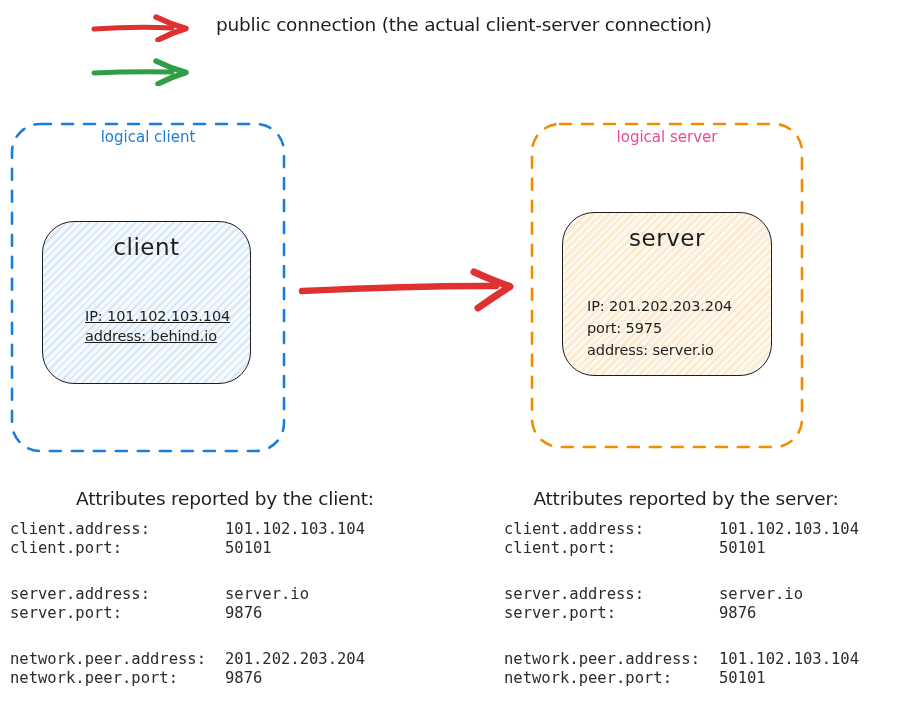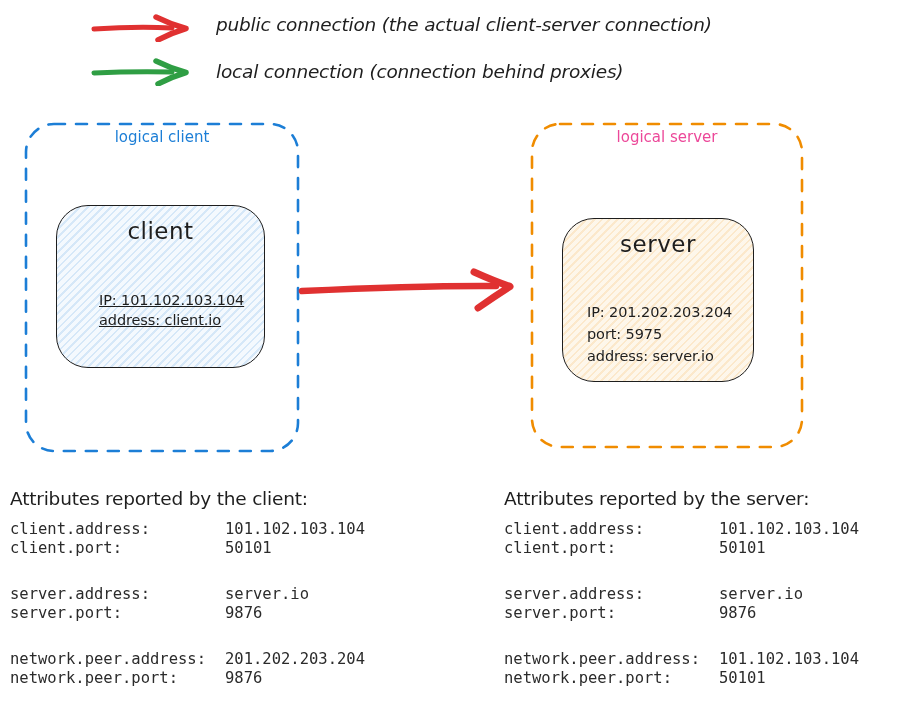--- a/index.html
+++ b/index.html
@@ -2,44 +2,45 @@
 <html><head>
 <meta charset="utf-8">
 <style>
   html,body{margin:0;padding:0;background:#ffffff;}
   .canvas{
     position:relative;width:900px;height:714px;background:#ffffff;overflow:hidden;
     font-family:"DejaVu Sans","Liberation Sans",sans-serif;color:#1e1e1e;
   }
   .abs{position:absolute;}
   
-  .legend-label{position:absolute;font-size:18.5px;line-height:26px;color:#1e1e1e;white-space:nowrap;letter-spacing:-0.2px;font-style:italic;}
+  .legend-label{position:absolute;font-size:18.5px;line-height:26px;color:#1e1e1e;white-space:nowrap;letter-spacing:-0.2px;}
   
   .group{position:absolute;}
   .group svg.frame{position:absolute;left:0;top:0;}
   .group-label{position:absolute;left:0;right:0;top:5px;text-align:center;font-size:15px;line-height:20px;}
   .group-label.blue{color:#1c7ed6;}
   .group-label.orange{color:#ec4899;}
   
   .node{position:absolute;border:1.8px solid #1e1e1e;border-radius:32px;box-sizing:border-box;}
   .node.client{
     background:#fbfdff;
     background-image:repeating-linear-gradient(135deg,rgba(28,126,214,0.17) 0 1.8px,rgba(28,126,214,0.03) 1.8px 5.4px);
+    margin-top:16px;
   }
   .node.server{
     background:#fefaf2;
     background-image:repeating-linear-gradient(135deg,rgba(240,140,0,0.16) 0 1.8px,rgba(240,140,0,0.03) 1.8px 5.4px);
   }
   .node-title{text-align:center;margin-top:10px;font-size:23px;line-height:30px;color:#1e1e1e;letter-spacing:0.5px;}
   .node-lines{position:absolute;font-size:14.5px;color:#1e1e1e;white-space:nowrap;letter-spacing:-0.1px;}
   .node.client .node-lines{left:42px;top:84px;line-height:20px;text-decoration:underline;}
   .node.server .node-lines{left:24px;top:82px;line-height:22px;}
   
   .attrs{position:absolute;top:486px;}
-  .attrs-heading{font-size:18.5px;line-height:26px;color:#1e1e1e;white-space:nowrap;letter-spacing:-0.2px;}
+  .attrs-heading{font-size:18.5px;line-height:26px;color:#1e1e1e;white-space:nowrap;letter-spacing:-0.2px;text-align:center;}
   .attr-rows{margin-top:8px;font-family:"DejaVu Sans Mono","Liberation Mono",monospace;font-size:15.5px;line-height:19px;color:#2b2b2b;}
   .attr-row{white-space:nowrap;}
   .attr-row.gap{margin-bottom:27px;}
   .attr-row .k{display:inline-block;width:215px;}
   svg{display:block;}
 </style>
 </head>
 <body>
 
 <div class="canvas">
@@ -47,47 +48,46 @@
   <svg class="abs" style="left:90px;top:14px" width="104" height="28" viewBox="0 0 104 28">
     <path d="M4,15 C35,13 60,13 82,14" fill="none" stroke-width="5" stroke-linecap="round" stroke="#e03131"></path>
     <path d="M66,3 Q80,10 96,14.5 M68,26 Q81,19 96,14.5" fill="none" stroke-width="5.5" stroke-linecap="round" stroke-linejoin="round" stroke="#e03131"></path>
   </svg>
   <span class="legend-label" style="left:216px;top:12px">public connection (the actual client-server connection)</span>
 
   <svg class="abs" style="left:90px;top:58px" width="104" height="28" viewBox="0 0 104 28">
     <path d="M4,15 C35,13.5 60,13.5 82,14" fill="none" stroke-width="5" stroke-linecap="round" stroke="#2f9e44"></path>
     <path d="M66,3 Q80,10 96,14.5 M68,26 Q81,19 96,14.5" fill="none" stroke-width="5.5" stroke-linecap="round" stroke-linejoin="round" stroke="#2f9e44"></path>
   </svg>
-  <span class="legend-label" style="left:216px;top:59px">local connection (connection behind proxies)</span>
 
-  <div class="group" style="left:24px;top:122px;width:276px;height:331px">
+  <div class="group" style="left:10px;top:122px;width:276px;height:331px">
     <svg class="frame" width="276" height="331" viewBox="0 0 276 331">
       <rect x="2" y="2" width="272" height="327" rx="28" fill="none" stroke-width="2.6" stroke-dasharray="11 11" stroke-linecap="round" stroke="#1c7ed6"></rect>
     </svg>
     <div class="group-label blue">logical client</div>
     <div class="node client" style="left:32px;top:83px;width:209px;height:163px">
       <div class="node-title">client</div>
       <div class="node-lines">
         <div>IP: 101.102.103.104</div>
-        <div>address: client.io</div>
+        <div>address: behind.io</div>
       </div>
     </div>
   </div>
 
   <svg class="abs" style="left:296px;top:264px" width="224" height="48" viewBox="0 0 224 48">
     <path d="M6,27 C60,24.5 140,21.5 200,22" fill="none" stroke-width="6.5" stroke-linecap="round" stroke="#e03131"></path>
     <path d="M178,8 Q198,17 214,22.5 M182,44 Q199,32 214,22.5" fill="none" stroke-width="7" stroke-linecap="round" stroke-linejoin="round" stroke="#e03131"></path>
   </svg>
 
   <div class="group" style="left:530px;top:122px;width:274px;height:327px">
     <svg class="frame" width="274" height="327" viewBox="0 0 274 327">
       <rect x="2" y="2" width="270" height="323" rx="28" fill="none" stroke-width="2.6" stroke-dasharray="11 11" stroke-linecap="round" stroke="#f08c00"></rect>
     </svg>
     <div class="group-label orange">logical server</div>
-    <div class="node server" style="left:32px;top:96px;width:192px;height:164px">
+    <div class="node server" style="left:32px;top:90px;width:210px;height:164px">
       <div class="node-title">server</div>
       <div class="node-lines">
         <div>IP: 201.202.203.204</div>
         <div>port: 5975</div>
         <div>address: server.io</div>
       </div>
     </div>
   </div>
 
   <div class="attrs" style="left:10px;width:430px">

